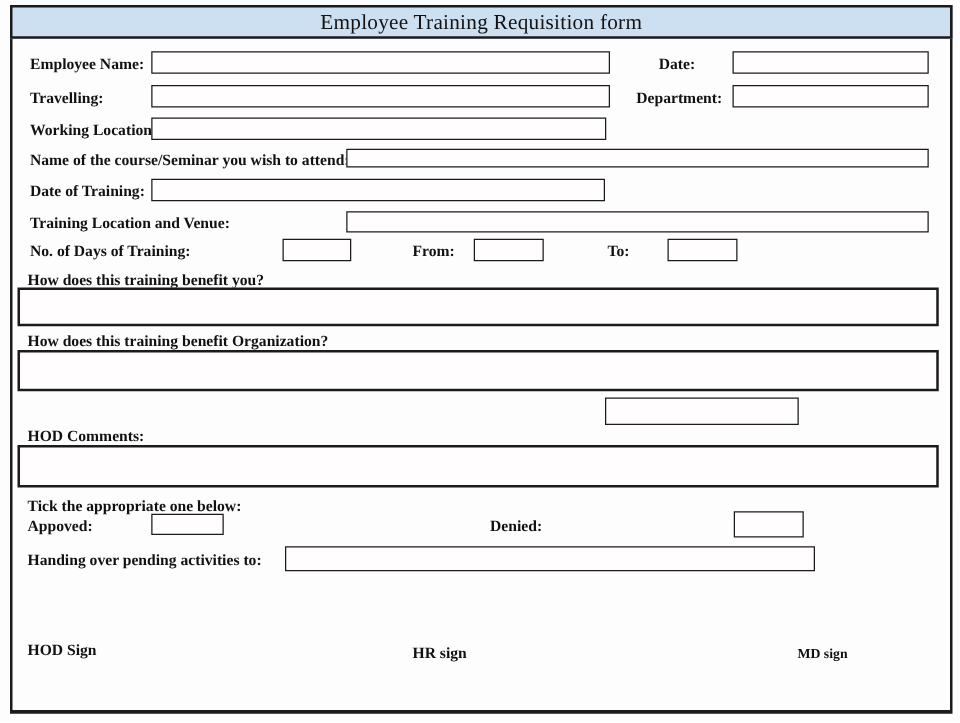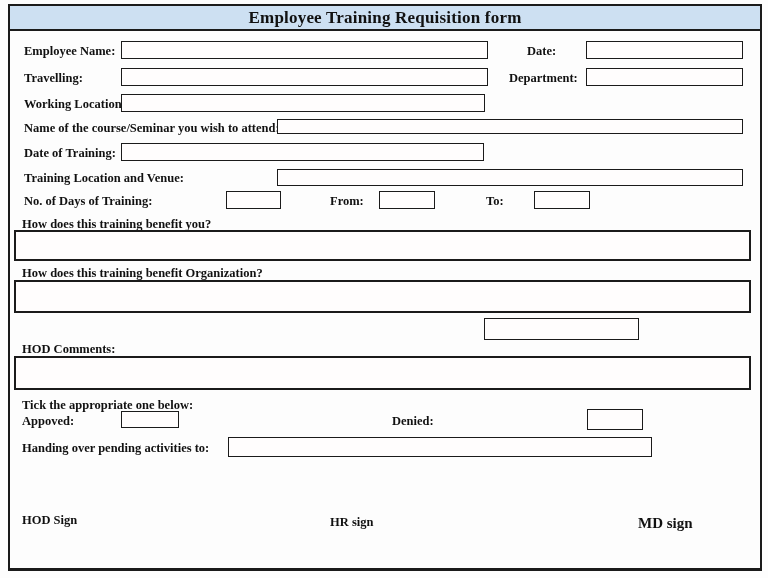--- a/index.html
+++ b/index.html
@@ -11,27 +11,27 @@
     position:absolute;left:8px;top:4px;width:754px;height:567px;
     border:2px solid #1b1b1b;border-bottom-width:3px;box-sizing:border-box;
     background:transparent;
   }
   .titlebar{
     position:absolute;left:8px;top:4px;width:754px;height:27px;
     background:#cde0f2;border:2px solid #1b1b1b;box-sizing:border-box;
     text-align:center;
   }
   .titlebar .title{
-    font-weight:bold;font-size:17px;line-height:23px;letter-spacing:.2px;
+    font-weight:normal;font-size:17px;line-height:23px;letter-spacing:.2px;
   }
   .lbl{
     position:absolute;font-weight:bold;font-size:12.5px;white-space:nowrap;
     line-height:14px;
   }
-  .lbl-small{font-size:15px;text-align:center;}
+  .lbl-small{font-size:11px;text-align:center;}
   .box{
     position:absolute;border:1.5px solid #1b1b1b;background:#fffdfd;
     box-sizing:border-box;padding:0 3px;font-family:"Liberation Serif",serif;
     font-size:12px;outline:none;border-radius:0;
   }
   .area{
     position:absolute;border:2px solid #1b1b1b;background:#fffdfd;
     box-sizing:border-box;
   }
   .note{font-size:10.5px;font-weight:bold;}

